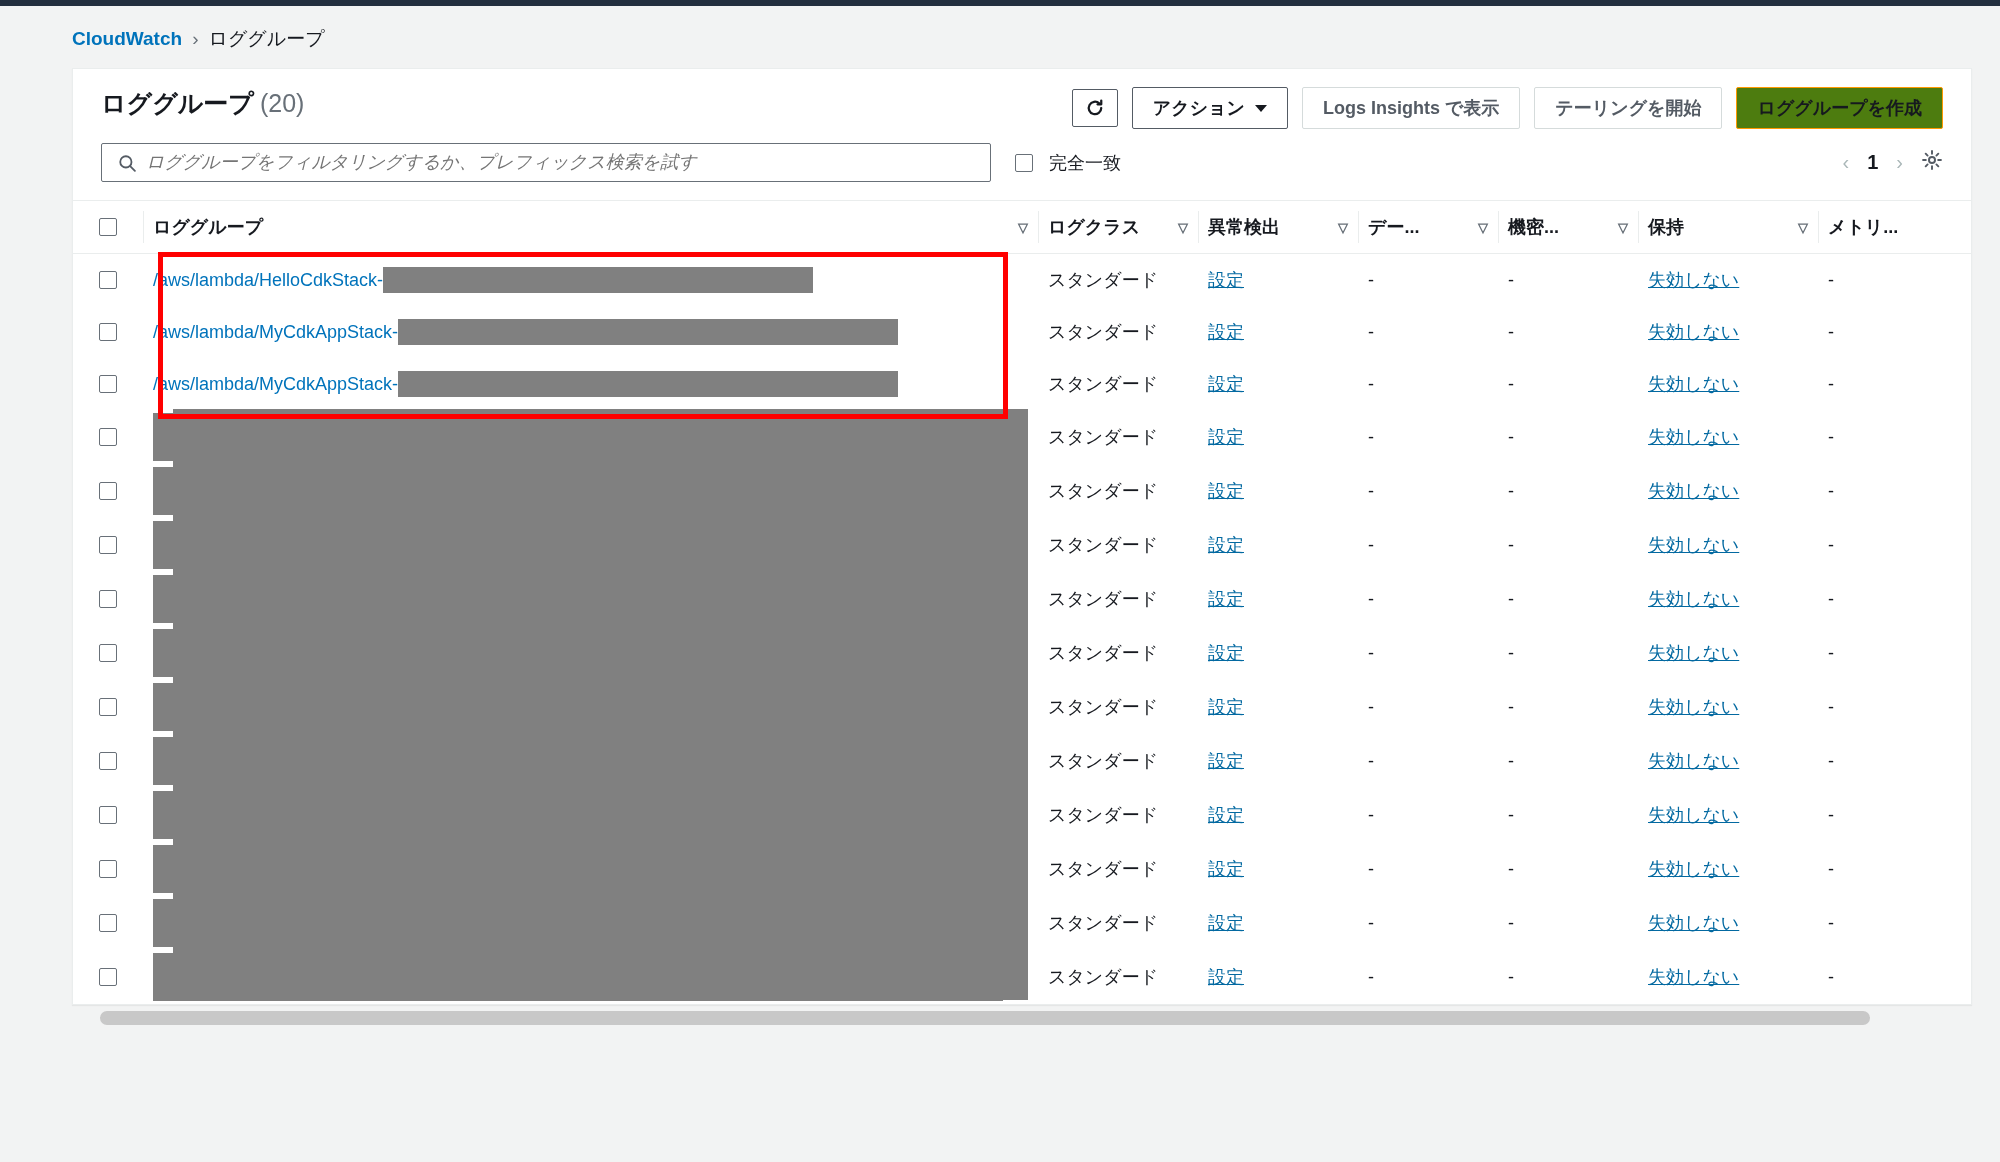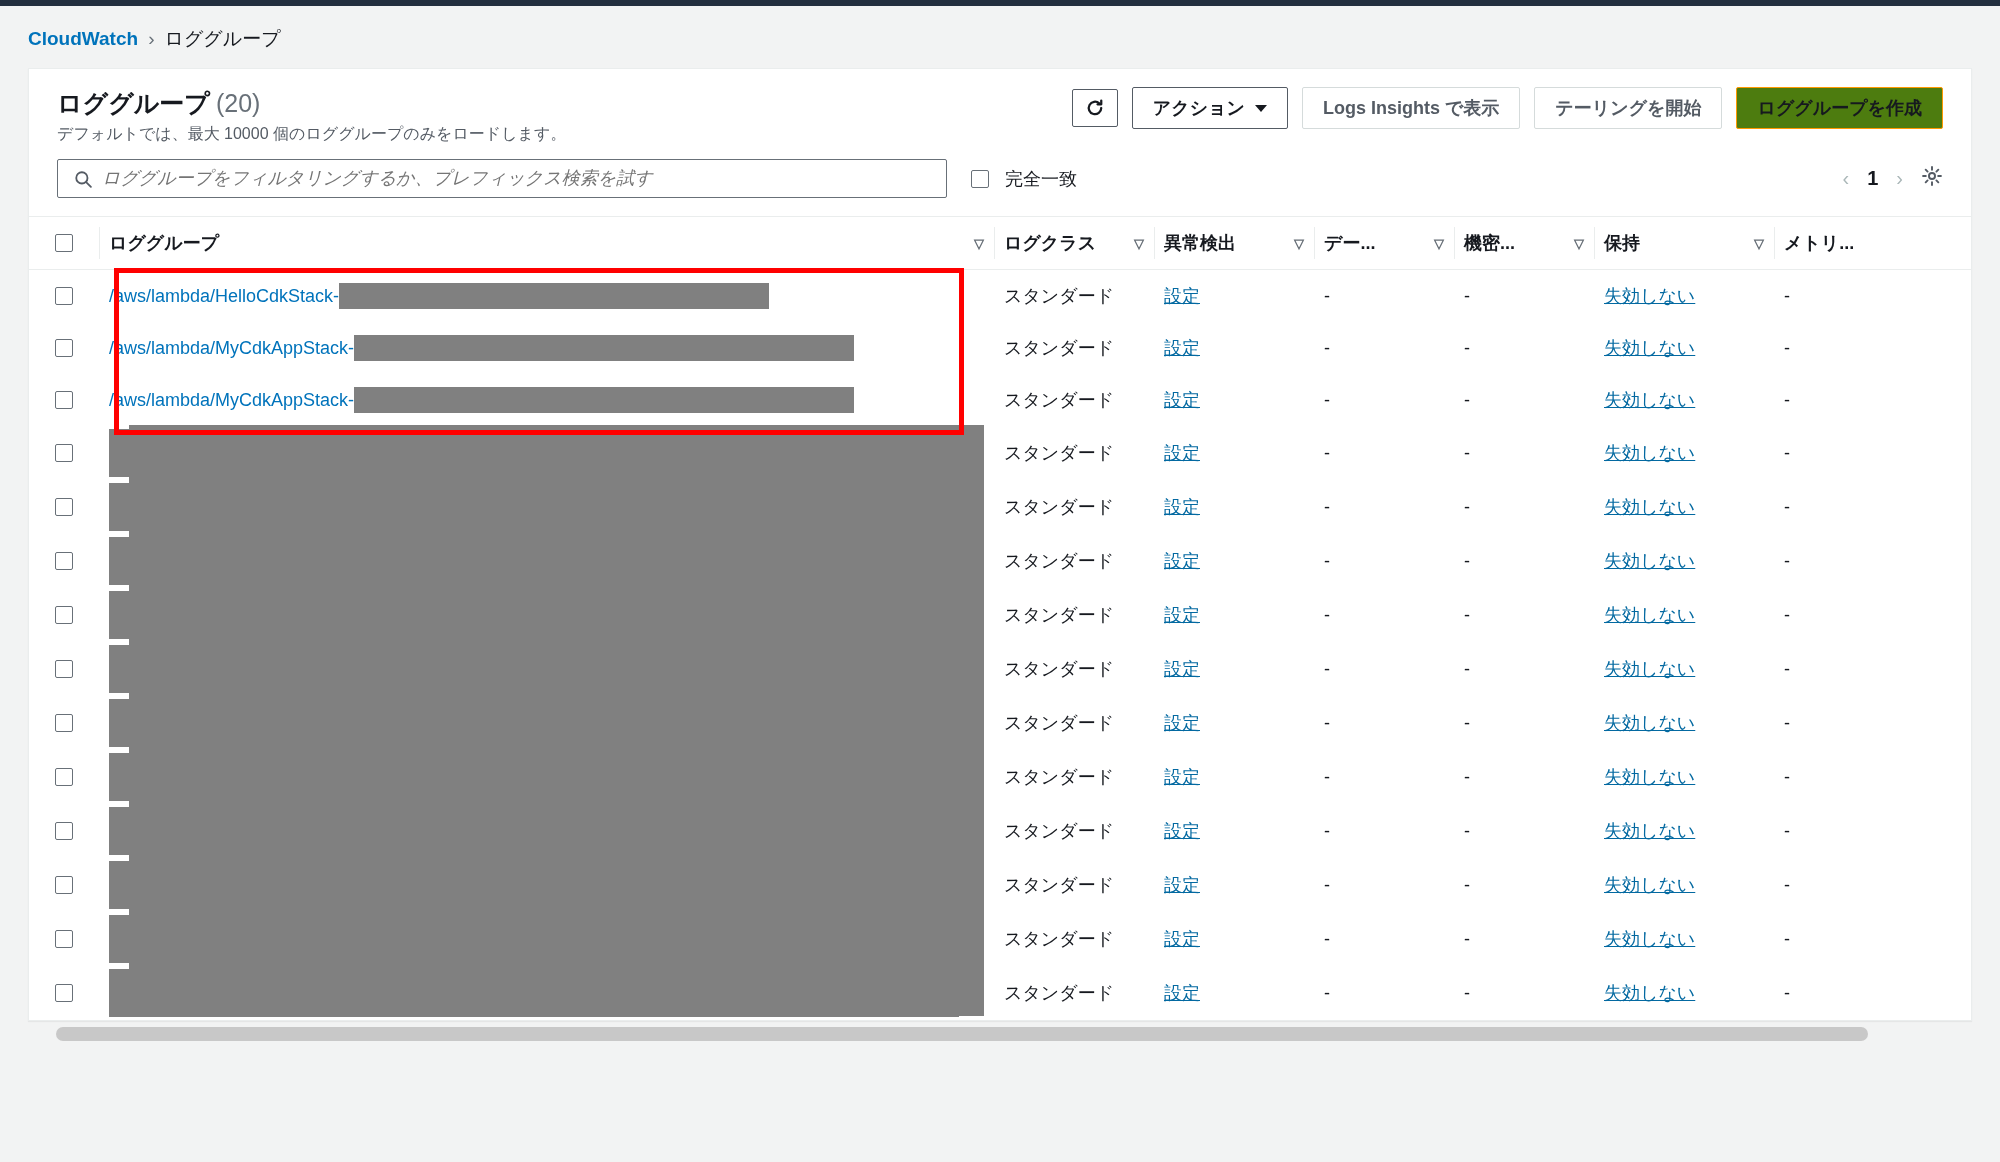--- a/index.html
+++ b/index.html
@@ -10,20 +10,21 @@
     font-size: 14px;
     width: 2000px;
   }
   .topbar {
     background: #232f3e;
     height: 6px;
     width: 100%;
   }
   .content-wrap {
     padding: 20px 28px 12px 28px;
+    margin-left: 44px;
   }
   .breadcrumb {
     display: flex;
     align-items: center;
     gap: 10px;
     font-size: 19px;
     margin-bottom: 16px;
   }
   .breadcrumb a { color: #0073bb; text-decoration: none; font-weight: 700; }
   .bc-sep { color: #687078; }
@@ -249,21 +250,20 @@
   </div>
 
   <div class="panel">
 
     <div class="panel-header">
       <div class="title-block">
         <div class="title-line">
           <span>ロググループ</span>
           <span class="title-count">(20)</span>
         </div>
-        <div class="title-sub">デフォルトでは、最大 10000 個のロググループのみをロードします。</div>
       </div>
       <div class="header-actions">
         <button class="btn icon-only" title="更新">
           <svg class="refresh-icon" viewBox="0 0 16 16" fill="none" stroke="#16191f" stroke-width="1.8">
             <path d="M13 8a5 5 0 1 1-1.6-3.7" stroke-linecap="round"></path>
             <path d="M13 2v3h-3" stroke-linecap="round" stroke-linejoin="round"></path>
           </svg>
         </button>
         <button class="btn">
           <span>アクション</span>

